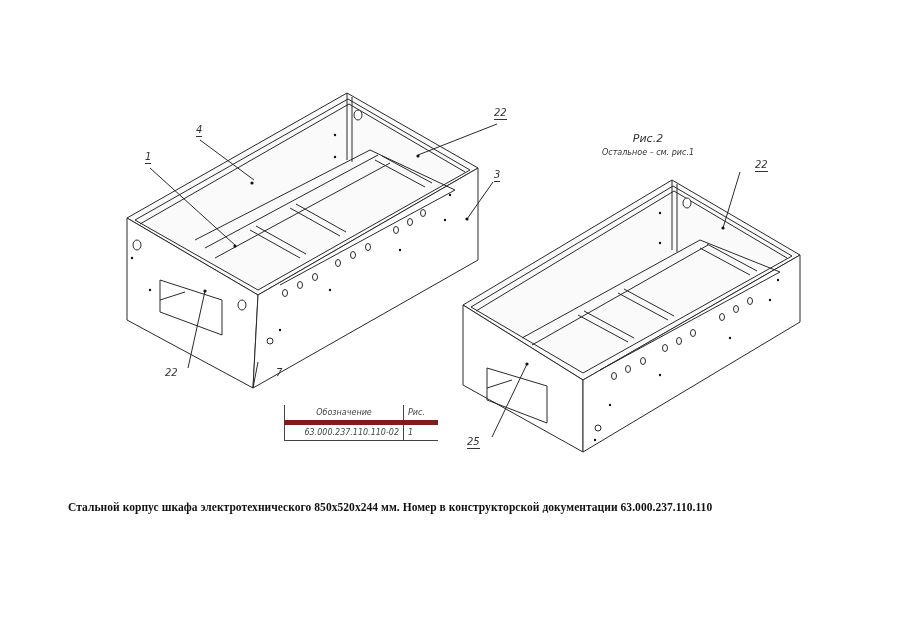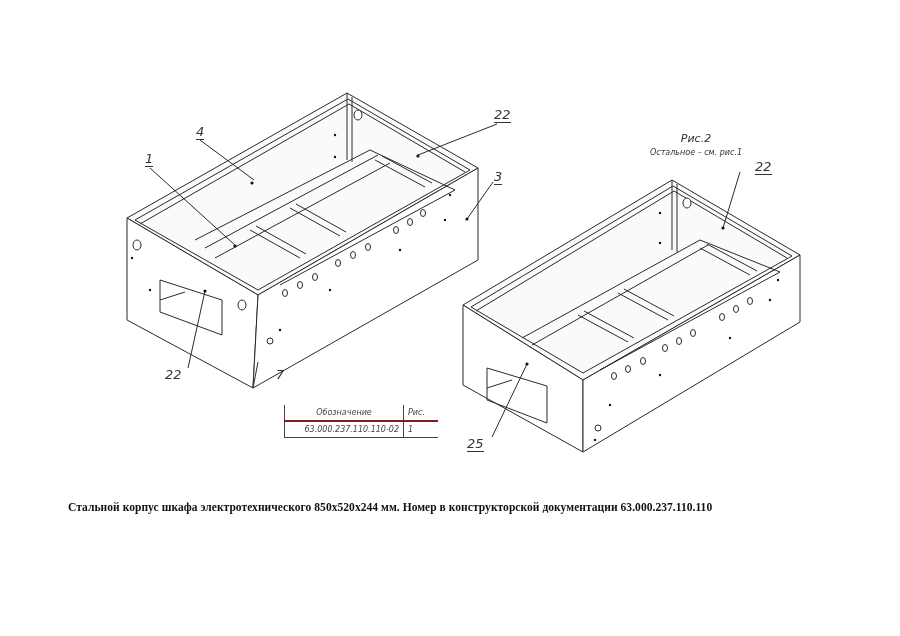--- a/index.html
+++ b/index.html
@@ -1,26 +1,26 @@
 <!DOCTYPE html>
 <html><head>
   <meta charset="utf-8">
   <style>
     html, body { margin: 0; padding: 0; background: #ffffff; }
     body { width: 900px; height: 636px; position: relative; overflow: hidden; font-family: "Liberation Sans", sans-serif; }
     .sheet { position: absolute; left: 0; top: 0; width: 900px; height: 636px; background: #fff; }
     svg.drawing { position: absolute; left: 0; top: 0; }
-    .lbl { position: absolute; font-family: "DejaVu Sans", sans-serif; font-style: italic; font-size: 13px; color: #333; line-height: 1; }
+    .lbl { position: absolute; font-family: "DejaVu Sans", sans-serif; font-style: italic; font-size: 10px; color: #333; line-height: 1; }
     .lbl.u { border-bottom: 1px solid #333; padding-bottom: 1px; }
     .fig-title { position: absolute; font-family: "DejaVu Sans", sans-serif; font-style: italic; color: #333; text-align: center; }
     .fig-title .t1 { font-size: 11px; display: block; }
     .fig-title .t2 { font-size: 8px; display: block; margin-top: 3px; text-align: center; }
     table.spec { position: absolute; left: 284px; top: 405px; border-collapse: collapse; font-family: "DejaVu Sans", sans-serif; font-style: italic; font-size: 8px; color: #444; }
     table.spec td, table.spec th { height: 15px; padding: 0 4px; font-weight: normal; }
-    table.spec th { border-bottom: 2px solid #7f1d1d; }
+    table.spec th { border-bottom: 5px solid #7f1d1d; }
     table.spec .c1 { width: 110px; text-align: right; border-right: 1px solid #444; }
     table.spec .c1h { text-align: center; }
     table.spec .c2 { width: 26px; text-align: left; }
     table.spec tr.r1 td { border-bottom: 1px solid #444; }
     table.spec tr.r2 td { border-bottom: 1px solid #444; }
     table.spec .lead { border-left: 1px solid #444; }
     .caption { position: absolute; left: 68px; top: 501px; font-family: "Liberation Serif", serif; font-weight: bold; font-size: 11.5px; color: #111; white-space: nowrap; letter-spacing: 0.05px; }
   </style>
 </head>
 <body>
@@ -150,21 +150,21 @@
     </g>
   </svg>
 
   <span class="lbl u" style="left:145px; top:152px;">1</span>
   <span class="lbl u" style="left:196px; top:125px;">4</span>
   <span class="lbl u" style="left:494px; top:108px;">22</span>
   <span class="lbl u" style="left:494px; top:170px;">3</span>
   <span class="lbl" style="left:165px; top:368px;">22</span>
   <span class="lbl" style="left:276px; top:368px;">7</span>
 
-  <div class="fig-title" style="left:596px; top:132px; width:104px;margin-left:48px;">
+  <div class="fig-title" style="left:596px; top:132px; width:104px;">
     <span class="t1">Рис.2</span>
     <span class="t2">Остальное – см. рис.1</span>
   </div>
   <span class="lbl u" style="left:755px; top:160px;">22</span>
   <span class="lbl u" style="left:467px; top:437px;">25</span>
 
   <table class="spec">
     <tbody>
         <tr>
       <th class="c1 c1h lead">Обозначение</th>

